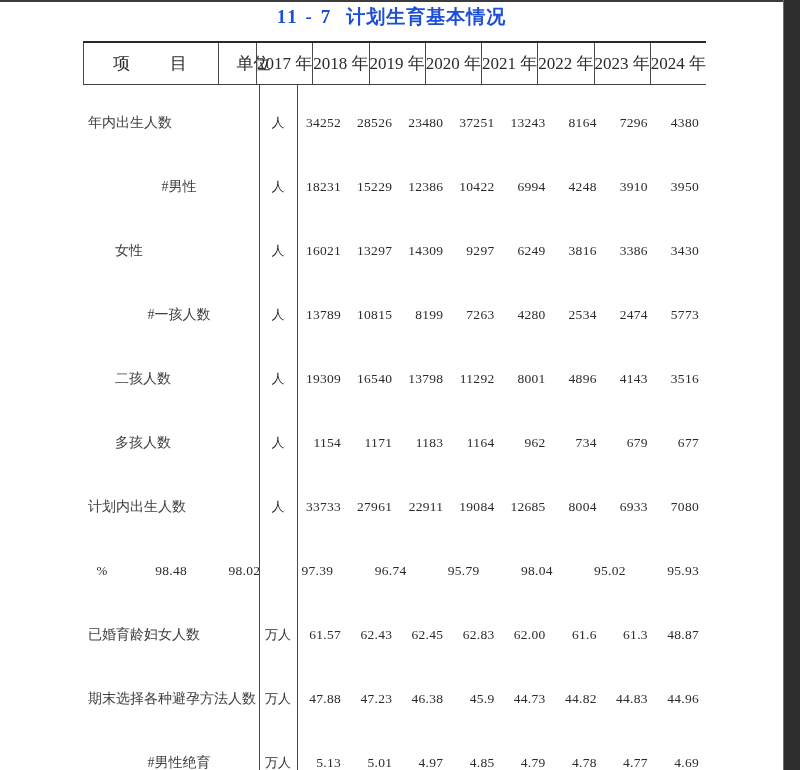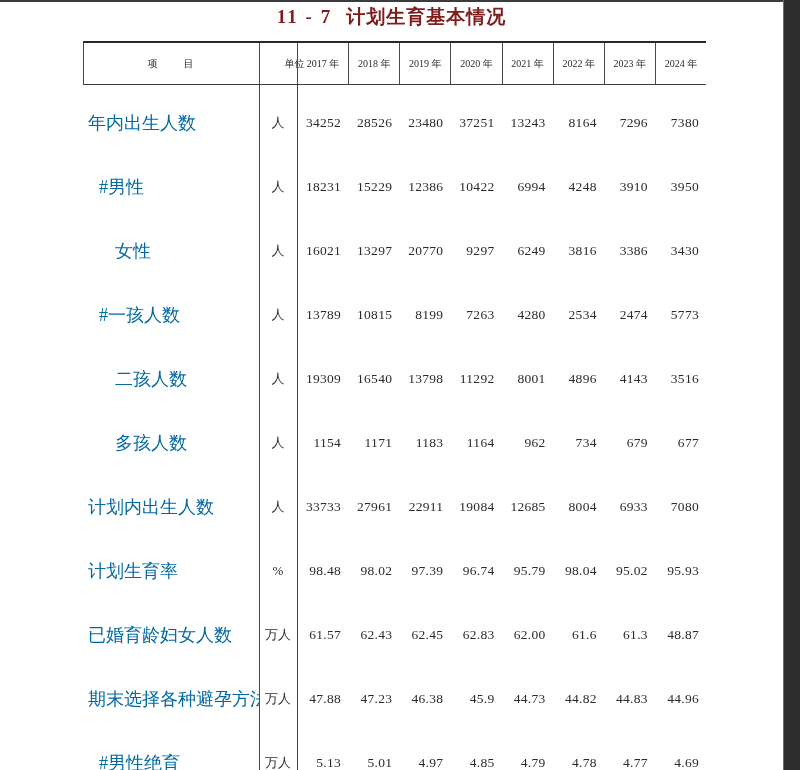--- a/index.html
+++ b/index.html
@@ -10,45 +10,45 @@
     color: #262626;
   }
   .page { position: relative; width: 800px; height: 770px; background: #ffffff; overflow: hidden; }
   .top-edge { position: absolute; top: 0; left: 0; width: 800px; height: 2px; background: #3c3c3c; }
   .right-edge {
     position: absolute; top: 0; left: 783px; width: 17px; height: 770px;
     background: #2d2d2d; border-left: 1px solid #6e6e6e; box-sizing: border-box;
   }
   .title {
     position: absolute; top: 4px; left: 0; width: 783px;
-    text-align: center; font-weight: bold; font-size: 19px; color: #7f1d1d;
+    text-align: center; font-weight: bold; font-size: 19px; color: #1d4ed8;
     letter-spacing: 1px; white-space: nowrap;
   }
   .title .num { margin-right: 14px; letter-spacing: 2px; }
   .stat-table { position: absolute; left: 83px; top: 41px; width: 623px; height: 729px; overflow: hidden; }
   .thead {
     display: flex; height: 44px; box-sizing: border-box;
     border-top: 2px solid #282828; border-bottom: 1px solid #3f3f3f;
   }
   .th {
     display: flex; align-items: center; justify-content: center;
-    font-size: 10px; color: #2b2b2b; box-sizing: border-box;
+    font-size: 17px; color: #2b2b2b; box-sizing: border-box;
     border-left: 1px solid #4a4a4a; white-space: nowrap;
   }
   .th-item { width: 176px; letter-spacing: 2px; }
   .th-unit { width: 38px; padding-left: 32px; }
   .th-year { flex: 1; }
   .tbody { height: 685px; overflow: hidden; padding-top: 6px; box-sizing: border-box; }
   .tr { display: flex; height: 64px; align-items: center; }
   .td-item {
-    width: 176px; box-sizing: border-box; font-size: 18px; color: #0369a1;
+    width: 176px; box-sizing: border-box; font-size: 14px; color: #404040;
     white-space: nowrap; overflow: hidden;
   }
   .ind0 { padding-left: 5px; }
-  .ind1 { padding-left: 16px; }
+  .ind1 { padding-left: 16px; text-align: center; }
   .ind2 { padding-left: 32px; }
   .td-unit {
     width: 38px; text-align: center; font-size: 13px; color: #2b2b2b;
     box-sizing: border-box;
   }
   .td-val {
     flex: 1; text-align: right; padding-right: 7px; box-sizing: border-box;
     font-size: 13.5px; color: #2b2b2b; letter-spacing: 0.3px; white-space: nowrap;
   }
   .vline { position: absolute; width: 1px; top: 44px; height: 685px; background: #4a4a4a; }
@@ -83,40 +83,40 @@
         <div class="tr">
           <div class="td-item ind0">年内出生人数</div>
           <div class="td-unit">人</div>
           <div class="td-val">34252</div>
           <div class="td-val">28526</div>
           <div class="td-val">23480</div>
           <div class="td-val">37251</div>
           <div class="td-val">13243</div>
           <div class="td-val">8164</div>
           <div class="td-val">7296</div>
-          <div class="td-val">7380</div>
+          <div class="td-val">4380</div>
         </div>
         <div class="tr">
           <div class="td-item ind1">#男性</div>
           <div class="td-unit">人</div>
           <div class="td-val">18231</div>
           <div class="td-val">15229</div>
           <div class="td-val">12386</div>
           <div class="td-val">10422</div>
           <div class="td-val">6994</div>
           <div class="td-val">4248</div>
           <div class="td-val">3910</div>
           <div class="td-val">3950</div>
         </div>
         <div class="tr">
           <div class="td-item ind2">女性</div>
           <div class="td-unit">人</div>
           <div class="td-val">16021</div>
           <div class="td-val">13297</div>
-          <div class="td-val">20770</div>
+          <div class="td-val">14309</div>
           <div class="td-val">9297</div>
           <div class="td-val">6249</div>
           <div class="td-val">3816</div>
           <div class="td-val">3386</div>
           <div class="td-val">3430</div>
         </div>
         <div class="tr">
           <div class="td-item ind1">#一孩人数</div>
           <div class="td-unit">人</div>
           <div class="td-val">13789</div>
@@ -158,21 +158,20 @@
           <div class="td-val">33733</div>
           <div class="td-val">27961</div>
           <div class="td-val">22911</div>
           <div class="td-val">19084</div>
           <div class="td-val">12685</div>
           <div class="td-val">8004</div>
           <div class="td-val">6933</div>
           <div class="td-val">7080</div>
         </div>
         <div class="tr">
-          <div class="td-item ind0">计划生育率</div>
           <div class="td-unit">%</div>
           <div class="td-val">98.48</div>
           <div class="td-val">98.02</div>
           <div class="td-val">97.39</div>
           <div class="td-val">96.74</div>
           <div class="td-val">95.79</div>
           <div class="td-val">98.04</div>
           <div class="td-val">95.02</div>
           <div class="td-val">95.93</div>
         </div>

